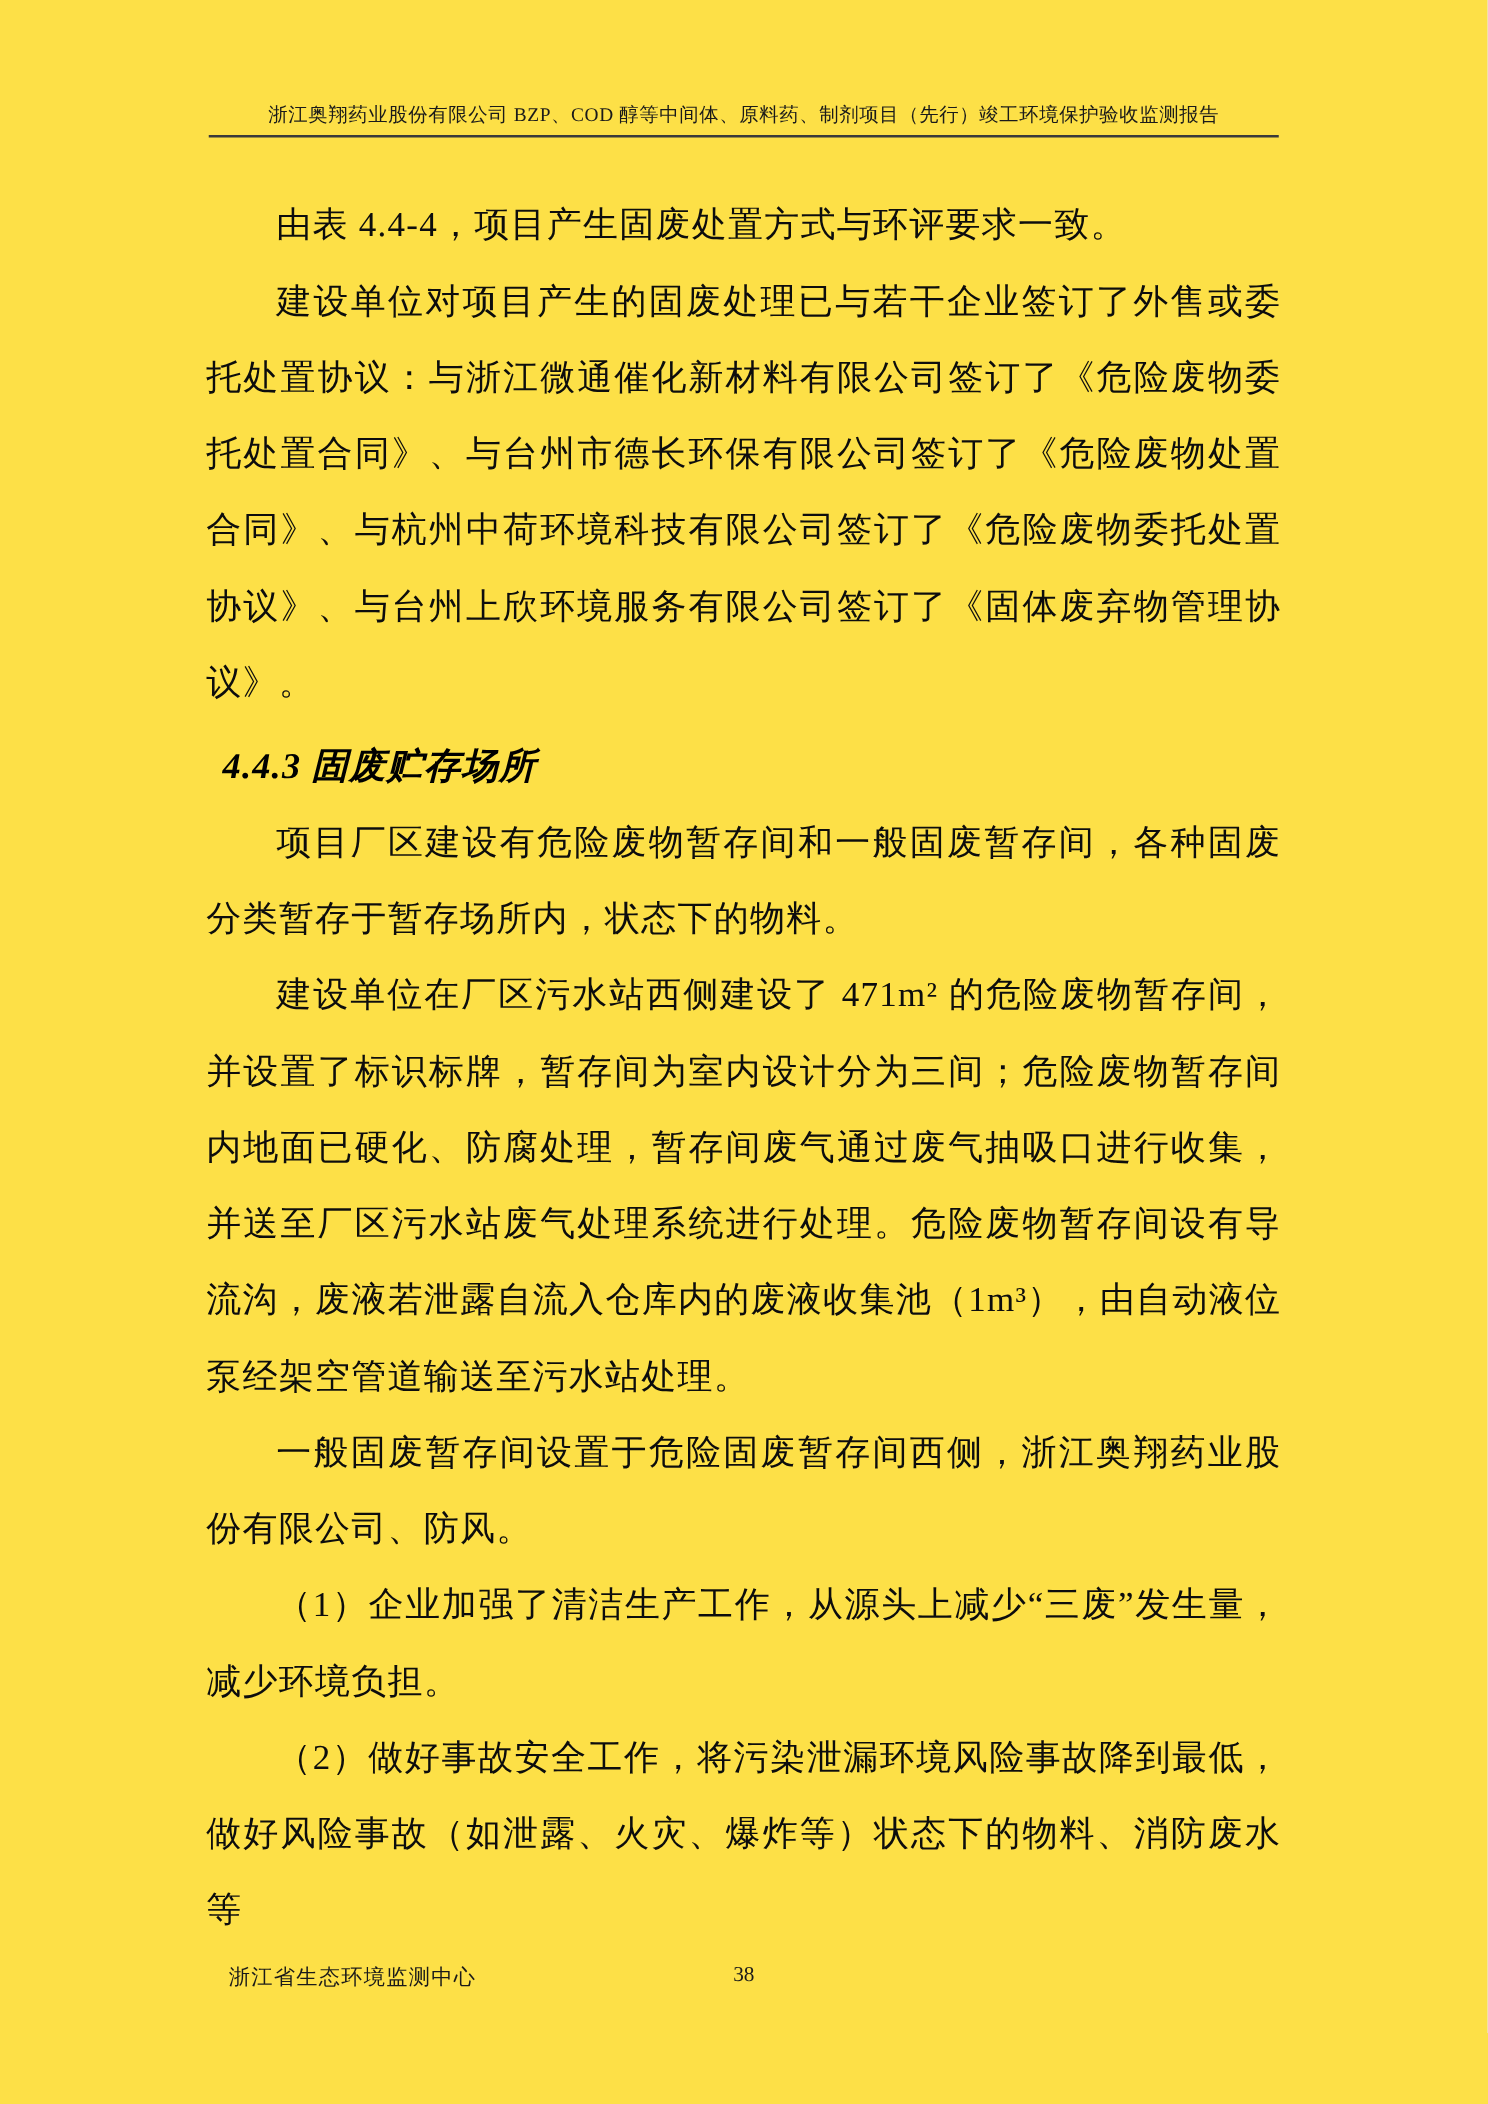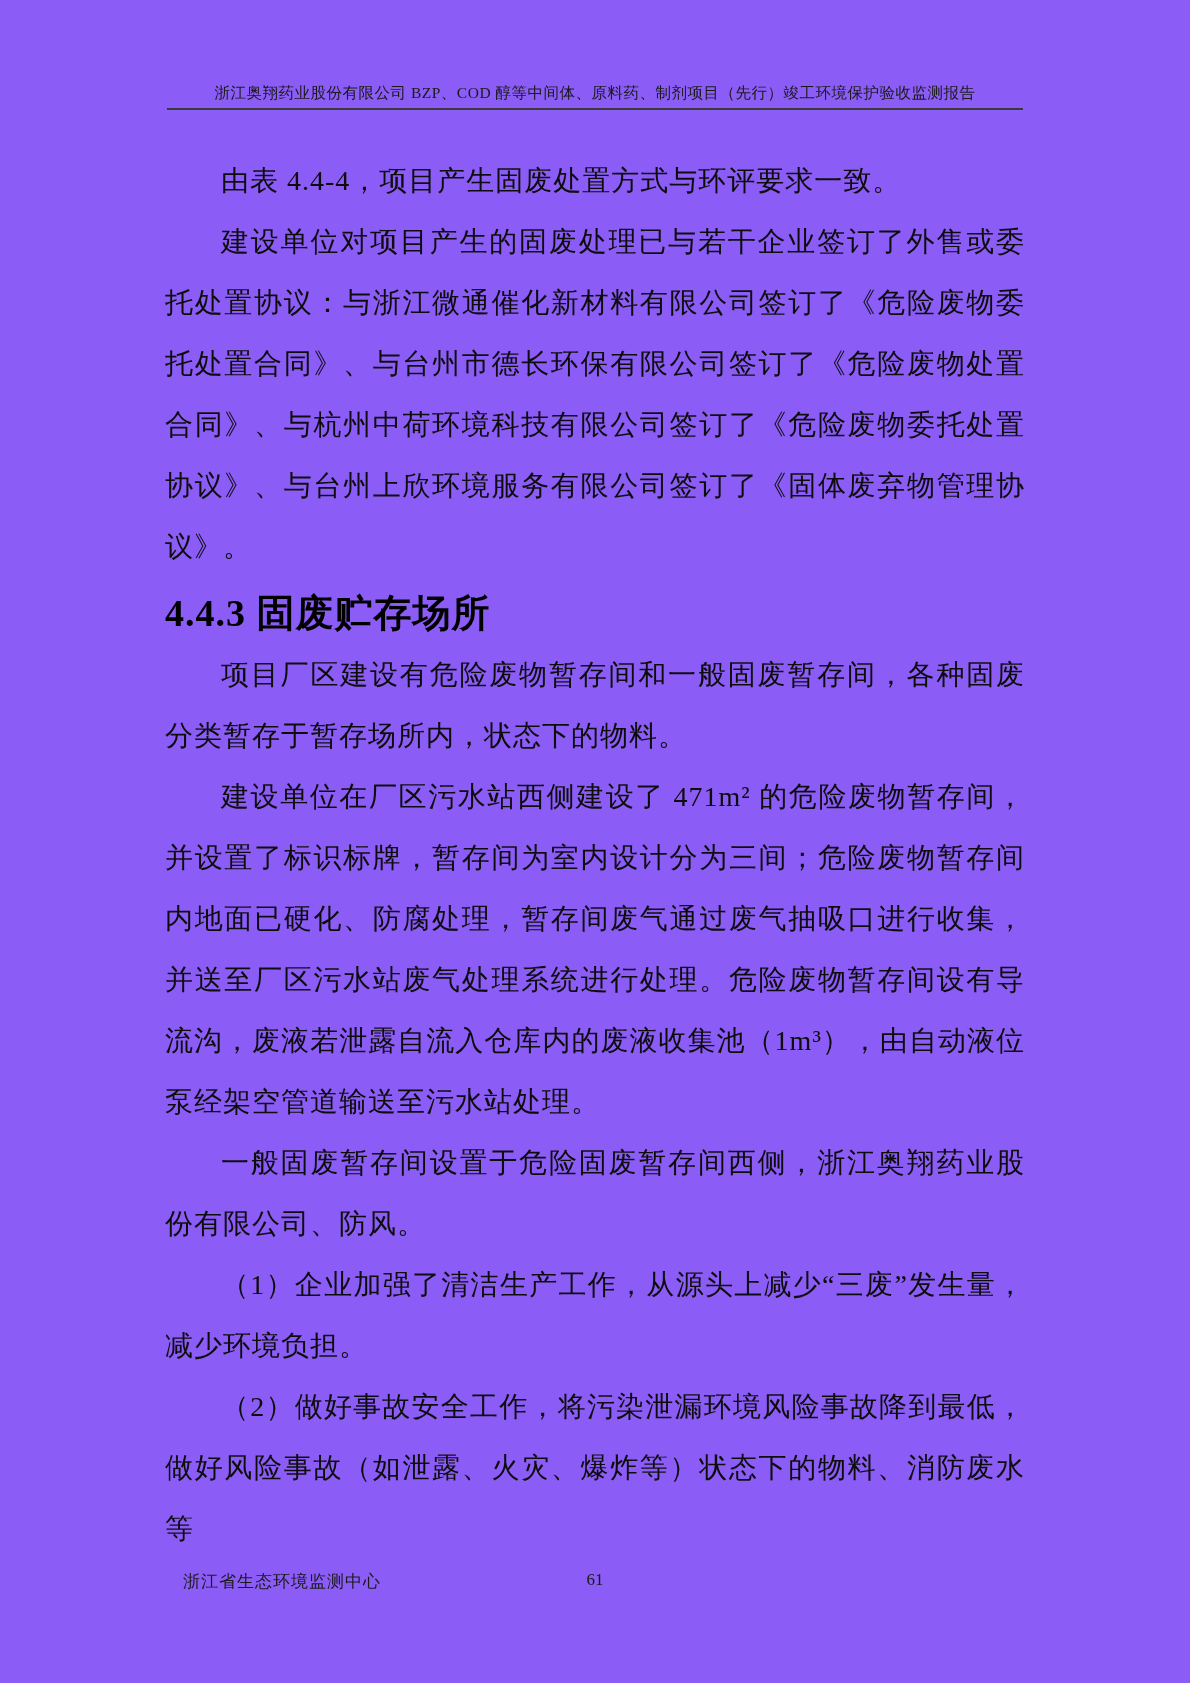--- a/index.html
+++ b/index.html
@@ -6,21 +6,21 @@
   html, body { background: #e8e8e8; }
   body {
     font-family: "Liberation Serif", serif;
     color: #000;
   }
   .page {
     position: relative;
     width: 1190px;
     height: 1683px;
     margin: 0 auto;
-    background: #8b5cf6;
+    background: #fde047;
     overflow: hidden;
   }
   
   .page-header {
     position: absolute;
     top: 82px;
     left: 167px;
     width: 856px;
   }
   .header-title {
@@ -46,26 +46,27 @@
   .body-para {
     font-size: 28px;
     line-height: 61px;
     letter-spacing: 1px;
     text-align: justify;
     text-justify: inter-character;
     text-indent: 2em;
     color: #0d0d0d;
   }
   .section-heading {
-    font-size: 38px;
+    font-size: 29px;
     line-height: 42px;
     font-weight: bold;
     letter-spacing: 1px;
-    margin: 15px 0 10px 0;
+    margin: 15px 0 10px 13px;
     color: #000;
+    font-style: italic;
   }
   
   .page-footer {
     position: absolute;
     top: 1570px;
     left: 165px;
     width: 860px;
     height: 26px;
     font-size: 17px;
     color: #1a1a1a;
@@ -101,16 +102,16 @@
     <h3 class="section-heading">4.4.3 固废贮存场所</h3>
     <p class="body-para">项目厂区建设有危险废物暂存间和一般固废暂存间，各种固废分类暂存于暂存场所内，状态下的物料。</p>
     <p class="body-para">建设单位在厂区污水站西侧建设了 471m² 的危险废物暂存间，并设置了标识标牌，暂存间为室内设计分为三间；危险废物暂存间内地面已硬化、防腐处理，暂存间废气通过废气抽吸口进行收集，并送至厂区污水站废气处理系统进行处理。危险废物暂存间设有导流沟，废液若泄露自流入仓库内的废液收集池（1m³），由自动液位泵经架空管道输送至污水站处理。</p>
     <p class="body-para">一般固废暂存间设置于危险固废暂存间西侧，浙江奥翔药业股份有限公司、防风。</p>
     <p class="body-para">（1）企业加强了清洁生产工作，从源头上减少“三废”发生量，减少环境负担。</p>
     <p class="body-para">（2）做好事故安全工作，将污染泄漏环境风险事故降到最低，做好风险事故（如泄露、火灾、爆炸等）状态下的物料、消防废水等</p>
   </main>
 
   <footer class="page-footer">
     <span class="footer-org">浙江省生态环境监测中心</span>
-    <span class="footer-page">61</span>
+    <span class="footer-page">38</span>
   </footer>
 
 </div>
 
 </body></html>

